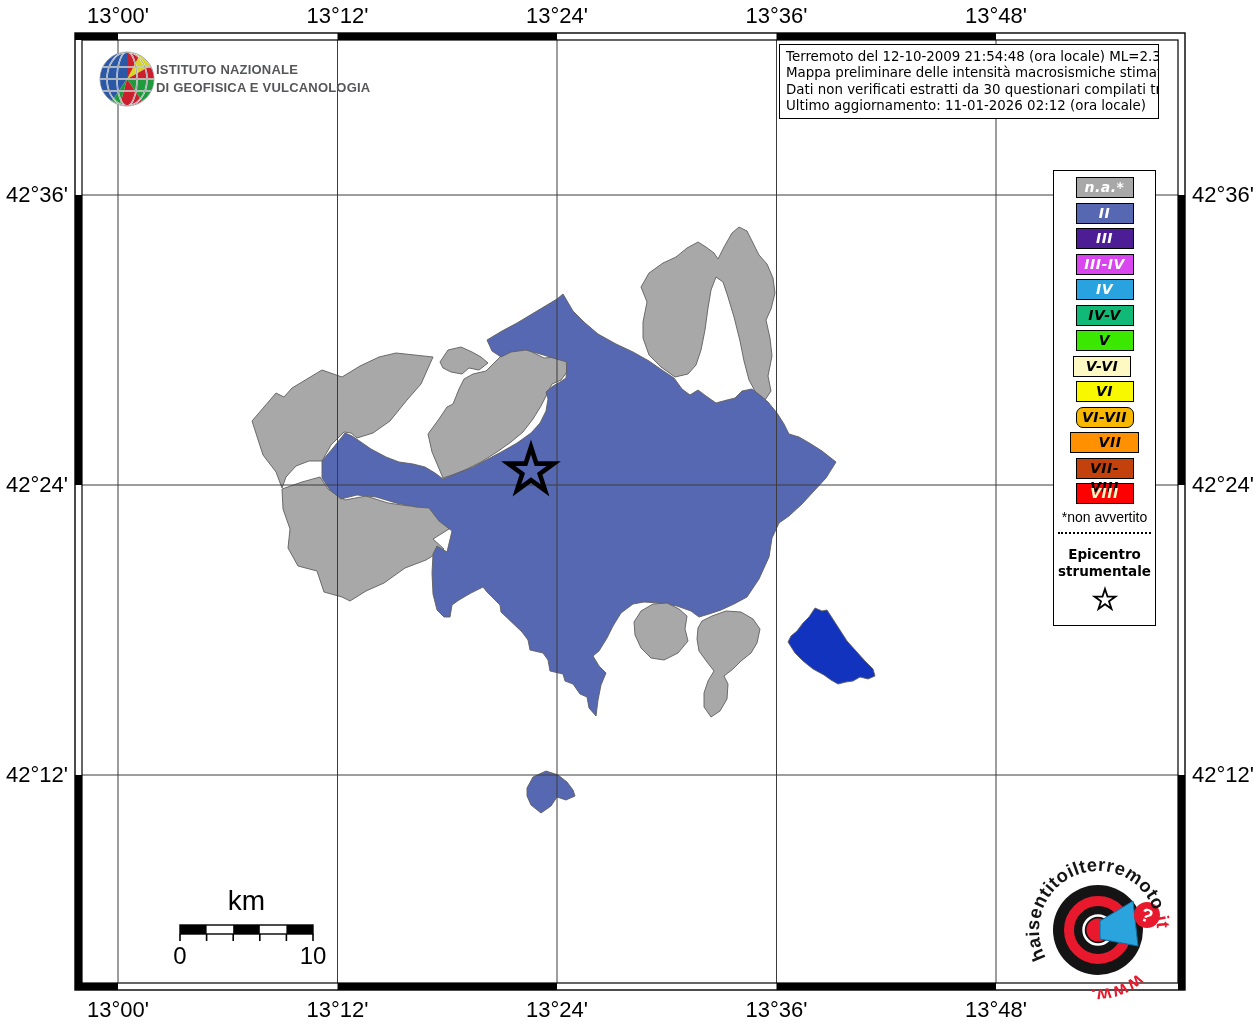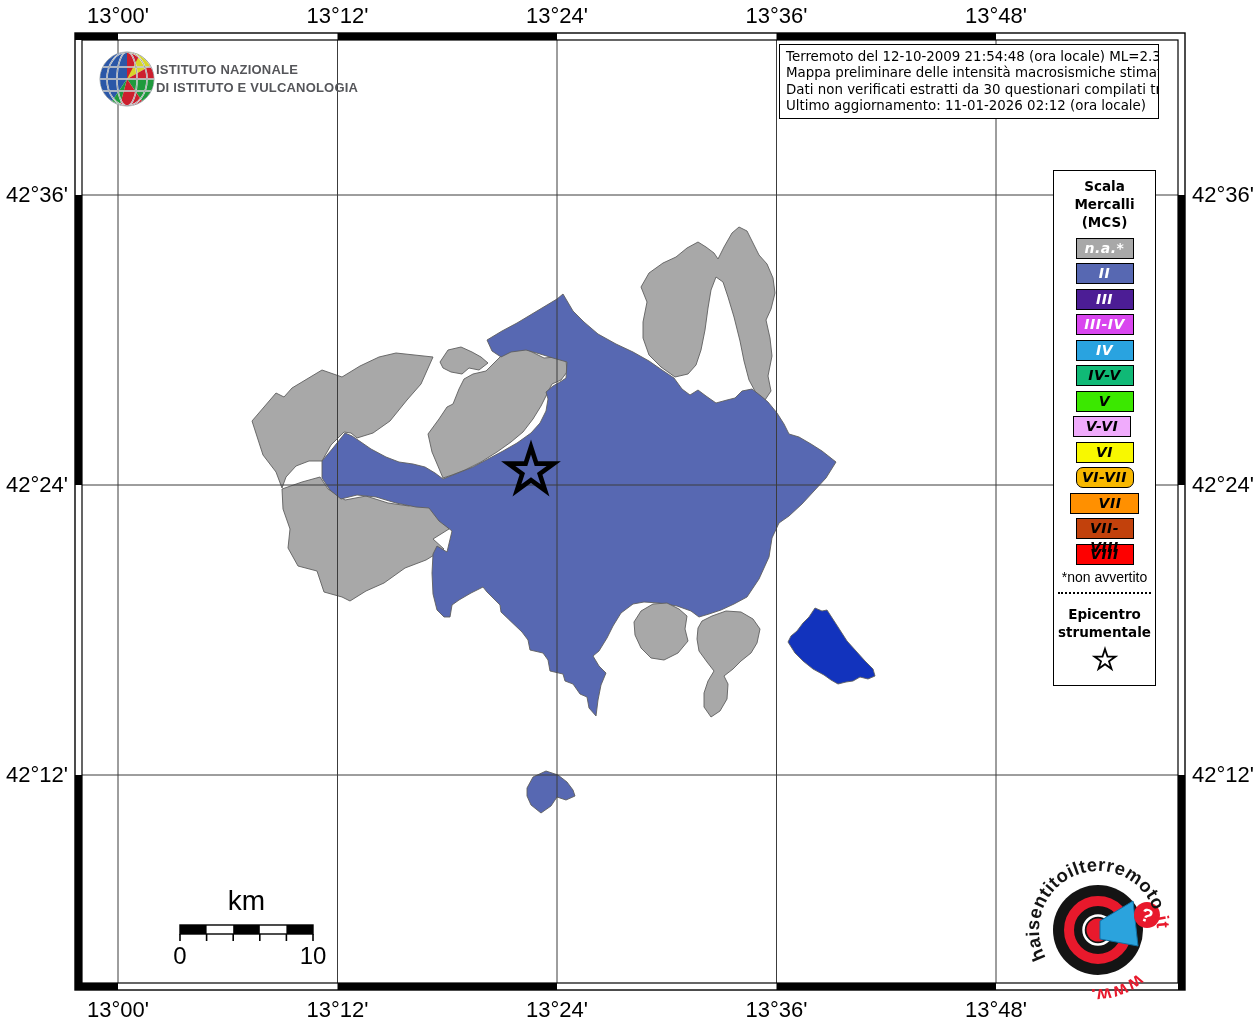--- a/index.html
+++ b/index.html
@@ -142,53 +142,48 @@
           <ellipse cx="29" cy="29" rx="10" ry="27"></ellipse>
           <ellipse cx="29" cy="29" rx="20" ry="27"></ellipse>
           <line x1="2" y1="29" x2="56" y2="29"></line>
           <line x1="5" y1="17" x2="53" y2="17"></line>
           <line x1="5" y1="41" x2="53" y2="41"></line>
         </g>
       </g>
     </svg>
     <div class="ingv-text">
       <div>ISTITUTO NAZIONALE</div>
-      <div>DI ISTITUTO E VULCANOLOGIA</div>
+      <div>DI GEOFISICA E VULCANOLOGIA</div>
     </div>
   </div>
 
   <div class="infobox">
     <div id="info-lines">
         <div>Terremoto del 12-10-2009 21:54:48 (ora locale) ML=2.3 Prof=10 km</div>
         <div>Mappa preliminare delle intensità macrosismiche stimate nei comuni</div>
         <div>Dati non verificati estratti da 30 questionari compilati tramite Internet.</div>
         <div>Ultimo aggiornamento: 11-01-2026 02:12 (ora locale)</div>
       </div>
   </div>
 
   <div class="legend">
-    <div class="legend-title">
-      <div>Scala</div>
-      <div>Mercalli</div>
-      <div>(MCS)</div>
-    </div>
     <ul class="chips" id="legend-items">
         <li style="background: rgb(168, 168, 168); color: rgb(255, 255, 255);">n.a.*</li>
         <li style="background: rgb(87, 104, 178); color: rgb(255, 255, 255);">II</li>
         <li style="background: #4c1d95; color: rgb(255, 255, 255);">III</li>
         <li style="background: #d946ef; color: rgb(255, 255, 255);">III-IV</li>
         <li style="background: rgb(41, 163, 224); color: rgb(255, 255, 255);">IV</li>
         <li style="background: rgb(16, 185, 118); color: rgb(0, 0, 0);">IV-V</li>
         <li style="background: rgb(59, 232, 0); color: rgb(0, 0, 0);">V</li>
-        <li style="background: #f0abfc; color: rgb(0, 0, 0); margin-left: 19px;">V-VI</li>
+        <li style="background: #fef9c3; color: rgb(0, 0, 0); margin-left: 19px;">V-VI</li>
         <li style="background: rgb(248, 248, 0); color: rgb(0, 0, 0);">VI</li>
         <li style="background: rgb(248, 184, 0); color: rgb(0, 0, 0); border-radius: 7px;">VI-VII</li>
         <li style="background: rgb(255, 144, 0); color: rgb(0, 0, 0); padding-left: 11px;">VII</li>
         <li style="background: #c2410c; color: rgb(0, 0, 0);">VII-VIII</li>
-        <li style="background: rgb(254, 0, 0); color: #000000;">VIII</li>
+        <li style="background: rgb(254, 0, 0); color: #fef9c3;">VIII</li>
       </ul>
     <div class="legend-note">*non avvertito</div>
     <hr class="legend-divider">
     <div class="legend-epi">
       <div>Epicentro</div>
       <div>strumentale</div>
     </div>
     <svg class="legend-star" id="legend-star" width="30" height="28" viewBox="0 0 30 28">
         <polygon points="15.0,4.0 17.5,11.6 25.5,11.6 19.0,16.3 21.5,23.9 15.0,19.2 8.5,23.9 11.0,16.3 4.5,11.6 12.5,11.6" fill="#fff" stroke="#000" stroke-width="1.8"></polygon>
       </svg>

